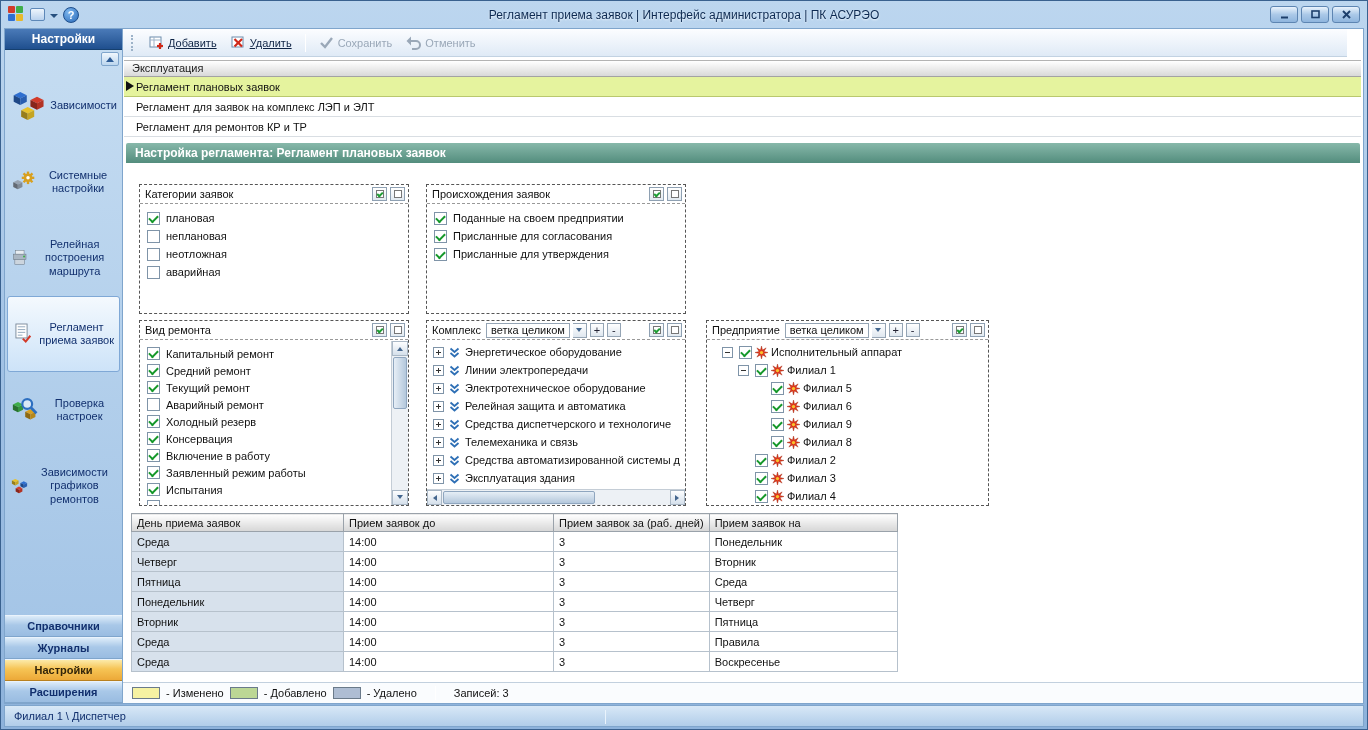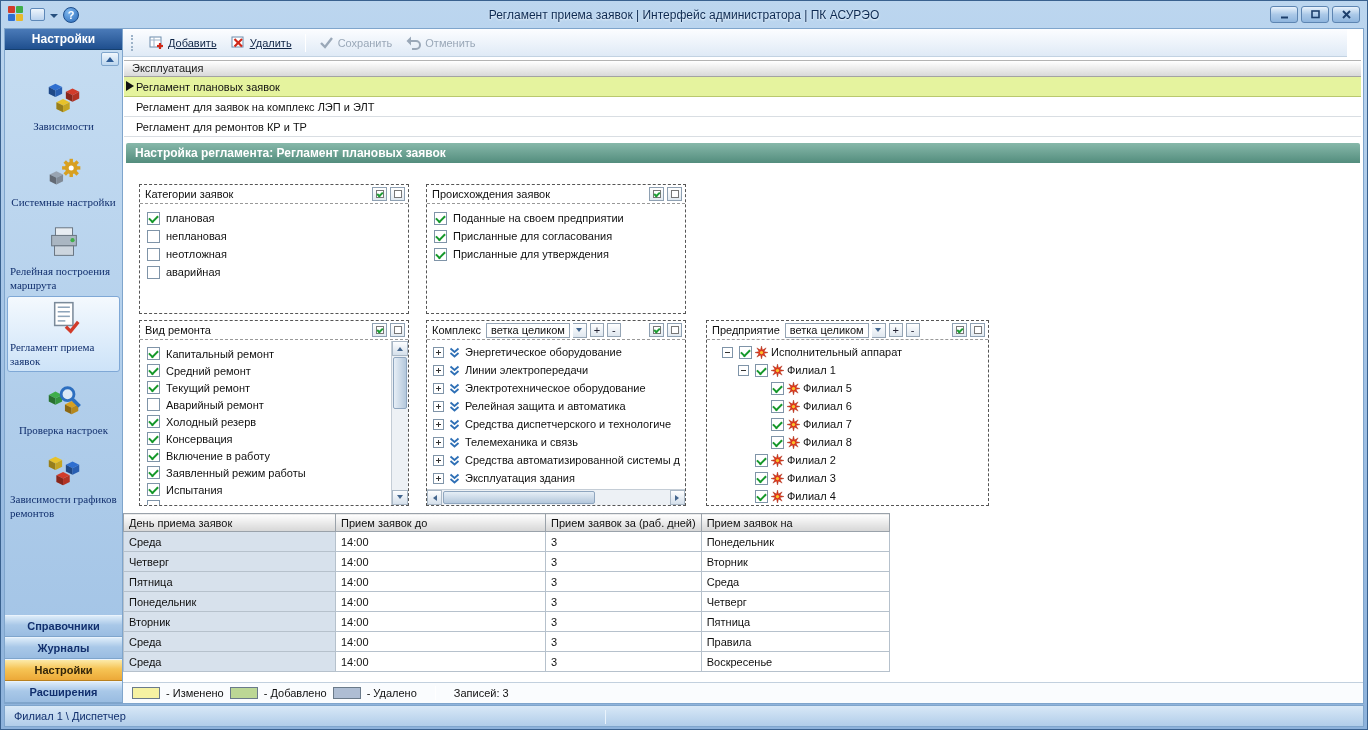--- a/index.html
+++ b/index.html
@@ -23,21 +23,21 @@
 
 .app-body { position:absolute; top:27px; left:3px; right:3px; bottom:25px; display:flex; }
 
 
 .sidebar { width:119px; display:flex; flex-direction:column; background:linear-gradient(#c6ddf2,#a0c2e5); border:1px solid #7fa5cc; }
 .sb-header { height:21px; min-height:21px; background:linear-gradient(#4a7ab8,#1f4f8e); color:#fff; font-weight:bold; font-size:12px; display:flex; align-items:center; justify-content:center; border-bottom:1px solid #16406f; }
 .sb-scroll { display:flex; justify-content:flex-end; padding:2px 3px 0 0; height:18px; min-height:18px; }
 .sb-up { width:18px; height:14px; border:1px solid #7fa5cc; border-radius:2px; background:linear-gradient(#f0f7fd,#bcd6ee); display:flex; align-items:center; justify-content:center; }
 .tri-up { width:0; height:0; border:4px solid transparent; border-bottom:5px solid #2d5c96; margin-top:-4px; }
 .sb-items { flex:1; display:flex; flex-direction:column; padding:0 2px; }
-.sb-item { height:76px; display:flex; flex-direction:column; align-items:center; justify-content:center; gap:3px; color:#12306e; border:1px solid transparent; border-radius:3px; padding:2px;font-family:Liberation Serif, serif; }
+.sb-item { height:76px; display:flex; flex-direction:row; align-items:center; justify-content:center; gap:3px; text-align:center; color:#12306e; border:1px solid transparent; border-radius:3px; padding:2px; }
 .sb-item.selected { background:linear-gradient(#f4f9fe,#cde3f8); border:1px solid #7fa8d6; }
 .sb-item .lbl { line-height:1.2; }
 .sb-icon { width:38px; height:38px; }
 .sb-tabs { display:flex; flex-direction:column; }
 .sb-tab { height:22px; min-height:22px; display:flex; align-items:center; justify-content:center; font-weight:bold; color:#12306e; background:linear-gradient(#ddecf9,#a9c8e8 45%, #99bce1); border-top:1px solid #eaf3fc; border-bottom:1px solid #7fa5cc; }
 .sb-tab.selected { background:linear-gradient(#fceaa9,#f6c455 45%, #eca938); color:#33250a; border-bottom-color:#b8811f; }
 
 
 .main { flex:1; position:relative; background:#fff; border:1px solid #7fa5cc; border-left:none; overflow:hidden; }
 
@@ -112,21 +112,21 @@
 .t-up { width:0;height:0;border:3px solid transparent; border-bottom:4px solid #44668e; margin-top:-2px; }
 .t-down { width:0;height:0;border:3px solid transparent; border-top:4px solid #44668e; margin-bottom:-2px; }
 .t-left { width:0;height:0;border:3px solid transparent; border-right:4px solid #44668e; margin-left:-2px; }
 .t-right { width:0;height:0;border:3px solid transparent; border-left:4px solid #44668e; margin-right:-2px; }
 .hscroll { position:absolute; left:0; right:0; bottom:0; height:16px; background:#edf1f5; border-top:1px solid #c4cdd6; }
 .hs-btn { position:absolute; top:0; bottom:0; width:15px; background:linear-gradient(#fdfeff,#d5e0eb); border:1px solid #aab8c6; display:flex; align-items:center; justify-content:center; }
 .hs-left{left:0} .hs-right{right:0}
 .hs-thumb { position:absolute; top:1px; bottom:1px; left:16px; width:152px; background:linear-gradient(#e6eef6,#b4c8dc); border:1px solid #8fa6bf; border-radius:2px; }
 
 
-.schedule { position:absolute; top:484px; left:0; border-collapse:collapse; table-layout:fixed; font-size:11px; }
+.schedule { position:absolute; top:484px; left:8px; border-collapse:collapse; table-layout:fixed; font-size:11px; }
 .schedule th { background:linear-gradient(#ffffff,#d6d6d6); border:1px solid #9aa2aa; font-weight:normal; text-align:left; padding:2px 5px; height:18px; overflow:hidden; white-space:nowrap; }
 .schedule td { border:1px solid #b6c1cc; padding:2px 5px; height:20px; background:#fff; overflow:hidden; white-space:nowrap; }
 .schedule td.daycol { background:#d7e1ec; }
 
 
 .legend { position:absolute; left:0; right:0; bottom:0; height:21px; border-top:1px solid #c2d0de; background:#fafcfe; display:flex; align-items:center; gap:6px; padding:0 9px; }
 .swatch { width:28px; height:12px; border:1px solid #6a7a8a; }
 .sw-yellow{background:#f6f2a2} .sw-green{background:#bcd795} .sw-gray{background:#aebdd3}
 .leg-sep { width:1px; height:14px; background:#c2d0de; border-right:1px solid #fff; margin:0 12px; }
 .statusbar { position:absolute; left:3px; right:3px; bottom:2px; height:22px; background:linear-gradient(#d8e8f7,#b1cde9); border:1px solid #7fa5cc; display:flex; align-items:center; padding:0 9px; color:#12306e; }
@@ -616,21 +616,21 @@
                 <use href="#star16"></use>
               </svg>
               <span>Филиал 6</span>
             </div>
           <div class="erow lv2">
               <span class="expslot"></span>
               <span class="cb checked"></span>
               <svg class="star" viewBox="0 0 16 16">
                 <use href="#star16"></use>
               </svg>
-              <span>Филиал 7</span>
+              <span>Филиал 9</span>
             </div>
           <div class="erow lv2">
               <span class="expslot"></span>
               <span class="cb checked"></span>
               <svg class="star" viewBox="0 0 16 16">
                 <use href="#star16"></use>
               </svg>
               <span>Филиал 8</span>
             </div>
           <div class="erow lv1">

